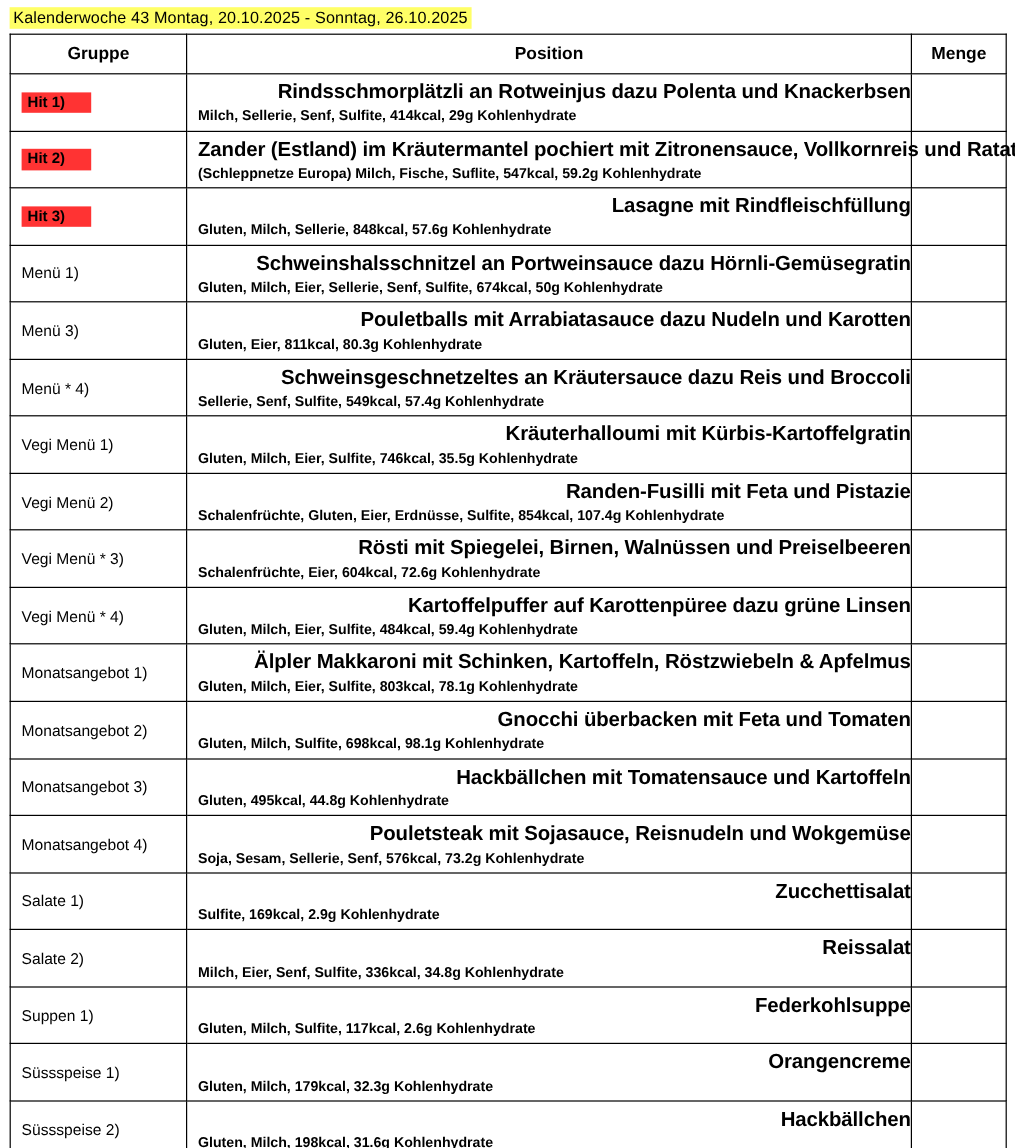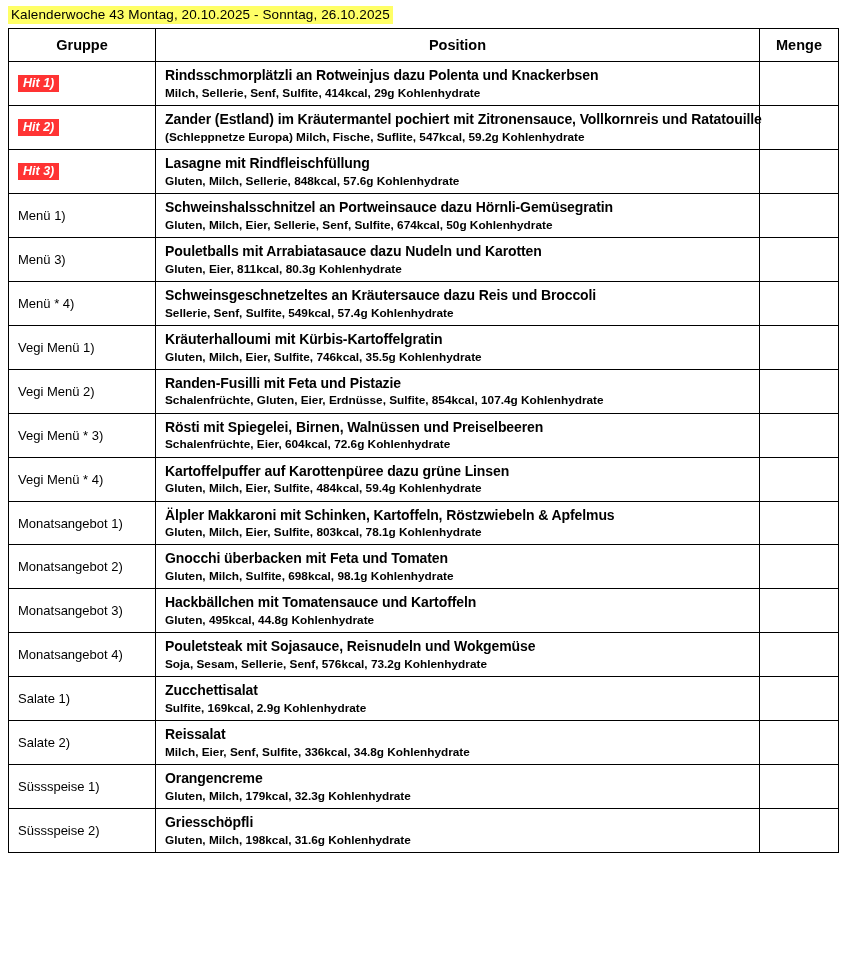--- a/index.html
+++ b/index.html
@@ -56,40 +56,40 @@
     height: 41px;
   }
   td.position {
     padding: 5px 0 5px 9px;
     line-height: 1.2;
   }
   td.menge {
     padding: 0;
   }
   .dish-name {
-    font-size: 14px;
+    font-size: 17px;
     font-weight: bold;
     letter-spacing: -0.1px;
     white-space: nowrap;
+    text-align: right;
   }
   .dish-info {
     font-size: 11.8px;
     font-weight: bold;
     margin-top: 2px;
     white-space: nowrap;
   }
   .hit-badge {
     display: inline-block;
     background: #ff3333;
-    color: #ffffff;
+    color: #000000;
     font-size: 12.5px;
     font-weight: bold;
-    padding: 2px 5px 3px 5px;
+    padding: 2px 22px 3px 5px;
     line-height: 1;
-    font-style: italic;
   }
   .group-sep td {
     border-top: 2px solid #000000;
   }
 </style>
 </head>
 <body>
 
 <div class="page">
 
@@ -231,31 +231,39 @@
         </tr>
         <tr>
           <td class="gruppe"><span>Salate 2)</span></td>
           <td class="position">
             <div class="dish-name">Reissalat</div>
             <div class="dish-info">Milch, Eier, Senf, Sulfite, 336kcal, 34.8g Kohlenhydrate</div>
           </td>
           <td class="menge"><span></span></td>
         </tr>
         <tr class="group-sep">
+          <td class="gruppe"><span>Suppen 1)</span></td>
+          <td class="position">
+            <div class="dish-name">Federkohlsuppe</div>
+            <div class="dish-info">Gluten, Milch, Sulfite, 117kcal, 2.6g Kohlenhydrate</div>
+          </td>
+          <td class="menge"><span></span></td>
+        </tr>
+        <tr class="group-sep">
           <td class="gruppe"><span>Süssspeise 1)</span></td>
           <td class="position">
             <div class="dish-name">Orangencreme</div>
             <div class="dish-info">Gluten, Milch, 179kcal, 32.3g Kohlenhydrate</div>
           </td>
           <td class="menge"><span></span></td>
         </tr>
         <tr>
           <td class="gruppe"><span>Süssspeise 2)</span></td>
           <td class="position">
-            <div class="dish-name">Griesschöpfli</div>
+            <div class="dish-name">Hackbällchen</div>
             <div class="dish-info">Gluten, Milch, 198kcal, 31.6g Kohlenhydrate</div>
           </td>
           <td class="menge"><span></span></td>
         </tr>
       </tbody>
   </table>
 
   
 
 </div>

